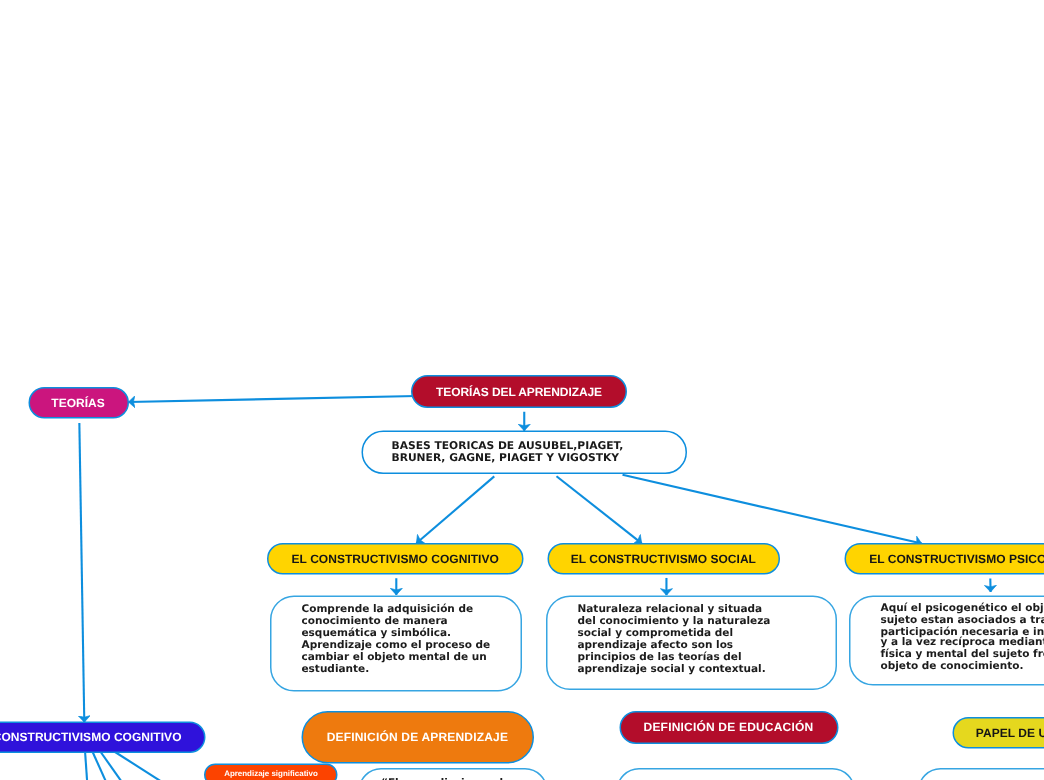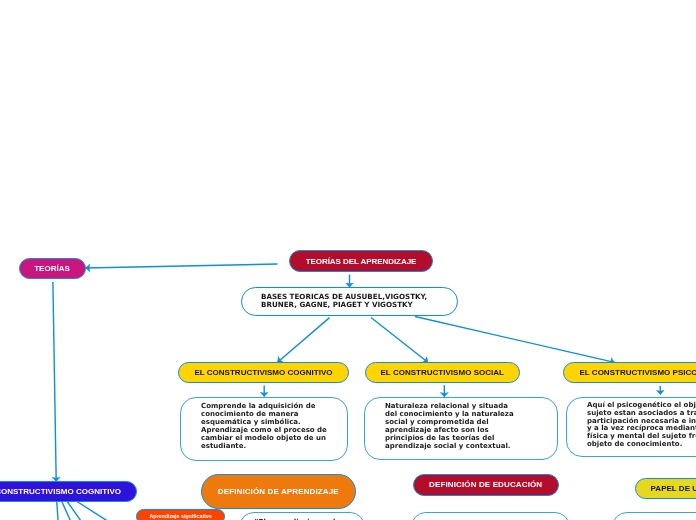--- a/index.html
+++ b/index.html
@@ -44,41 +44,41 @@
       <path d="M61.6,501 L70.6,521"></path>
       <path d="M66.9,501 L81,521"></path>
       <path d="M76.2,501 L107.5,521"></path>
     </g>
   </svg>
 
   <div class="node" style="left:18.5px;top:258.2px;width:67px;height:21.3px;background:#cb157e;text-align:center;">
     <b style="color:#fff;font-size:8px;letter-spacing:0px;">TEORÍAS</b>
   </div>
 
-  <div class="node" style="left:289px;top:250.3px;width:144px;height:21.8px;background:#b30d2b;">
+  <div class="node" style="left:274px;top:250.3px;width:144px;height:21.8px;background:#b30d2b;">
     <b style="color:#fff;font-size:8px;letter-spacing:-0.06px;">TEORÍAS DEL APRENDIZAJE</b>
   </div>
 
   <div class="node" style="left:241px;top:287px;width:217px;height:28.5px;background:#fff;border-radius:15px;justify-content:flex-start;">
     <span class="baseslines">
-      <b>BASES TEORICAS DE AUSUBEL,VIGOSTKY,</b>
+      <b>BASES TEORICAS DE AUSUBEL,PIAGET,</b>
       <b>BRUNER, GAGNE, PIAGET Y VIGOSTKY</b>
     </span>
   </div>
 
   <div class="node" style="left:178px;top:361.5px;width:171px;height:21px;background:#ffd400;">
     <b style="color:#151515;font-size:8px;letter-spacing:0.02px;">EL CONSTRUCTIVISMO COGNITIVO</b>
   </div>
 
   <div class="desc" style="left:180px;top:397px;width:168px;height:63.5px;">
     <span class="lines" style="padding:5.45px 0 0 20px;">Comprende la adquisición de
 conocimiento de manera
 esquemática y simbólica.
 Aprendizaje como el proceso de
-cambiar el modelo objeto de un
+cambiar el objeto mental de un
 estudiante.</span>
   </div>
 
   <div class="node" style="left:365px;top:361.5px;width:154.5px;height:21px;background:#ffd400;">
     <b style="color:#151515;font-size:8px;letter-spacing:0.02px;">EL CONSTRUCTIVISMO SOCIAL</b>
   </div>
 
   <div class="desc" style="left:364px;top:397px;width:194px;height:63px;">
     <span class="lines" style="padding:5.45px 0 0 20px;">Naturaleza relacional y situada
 del conocimiento y la naturaleza

